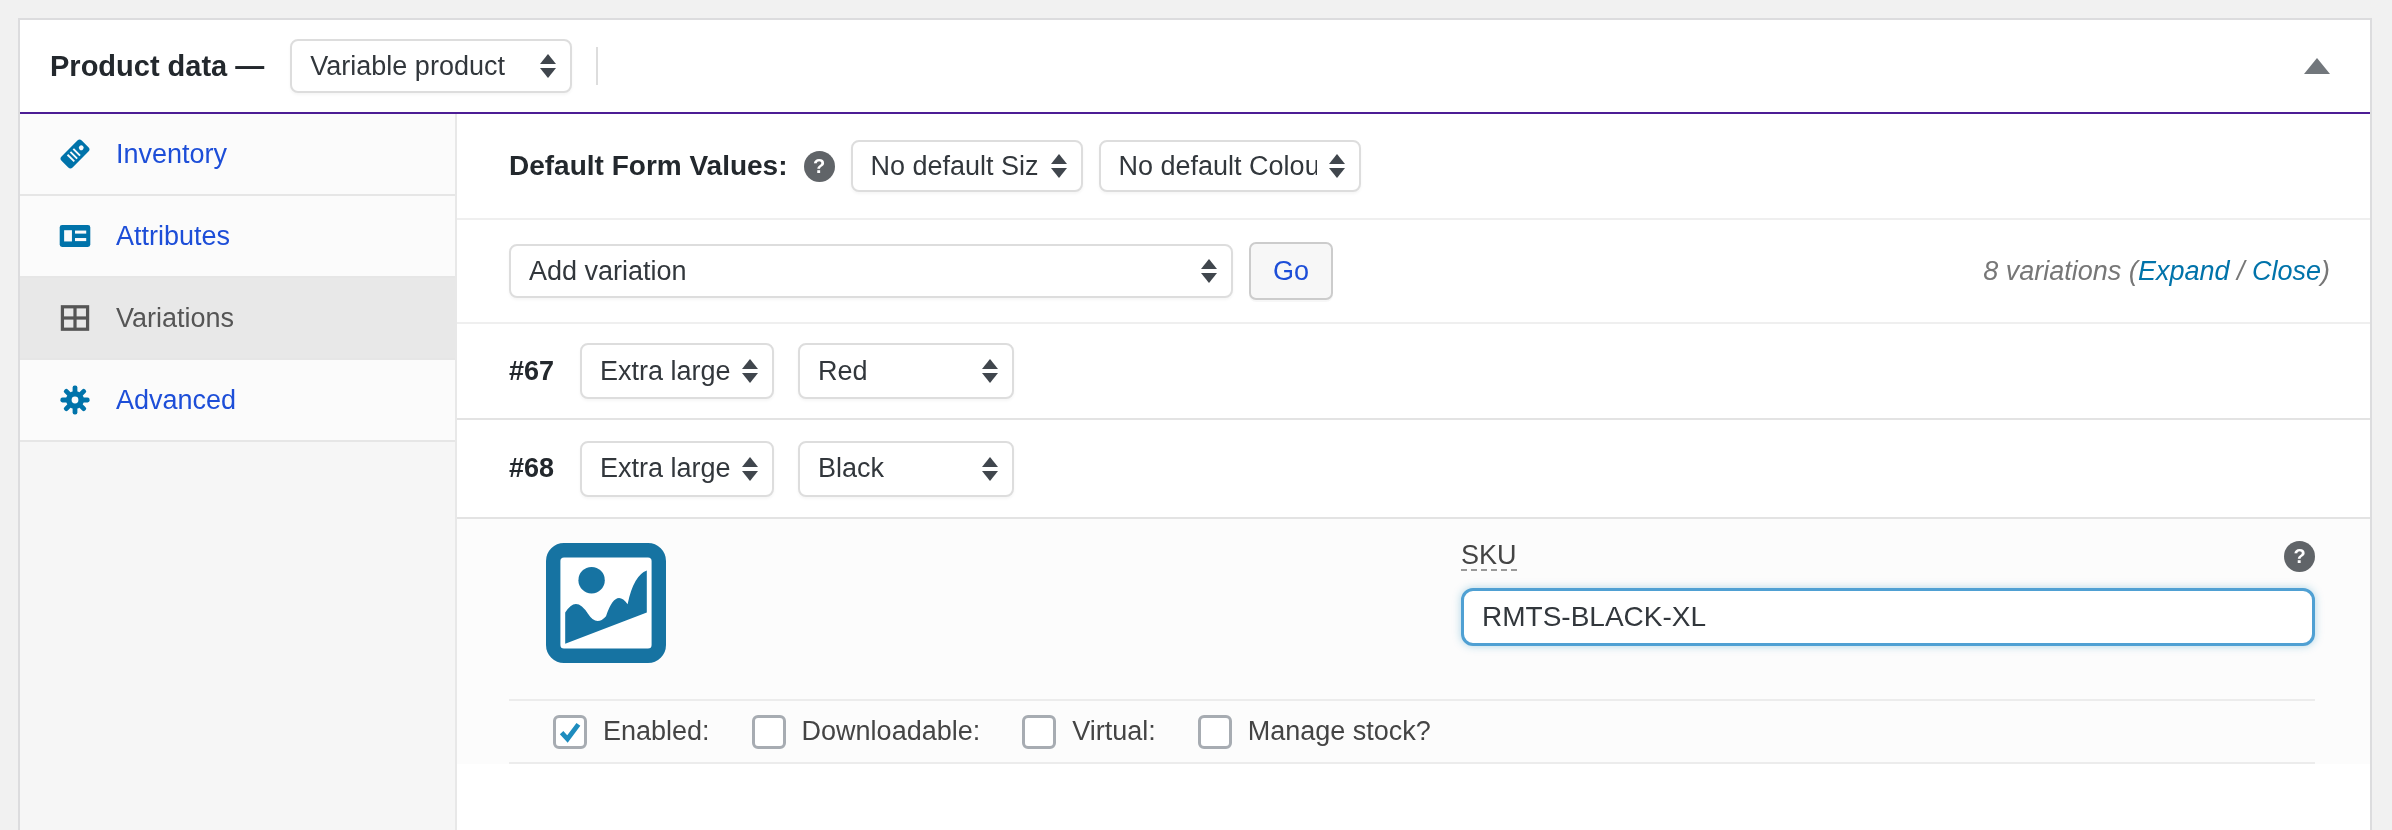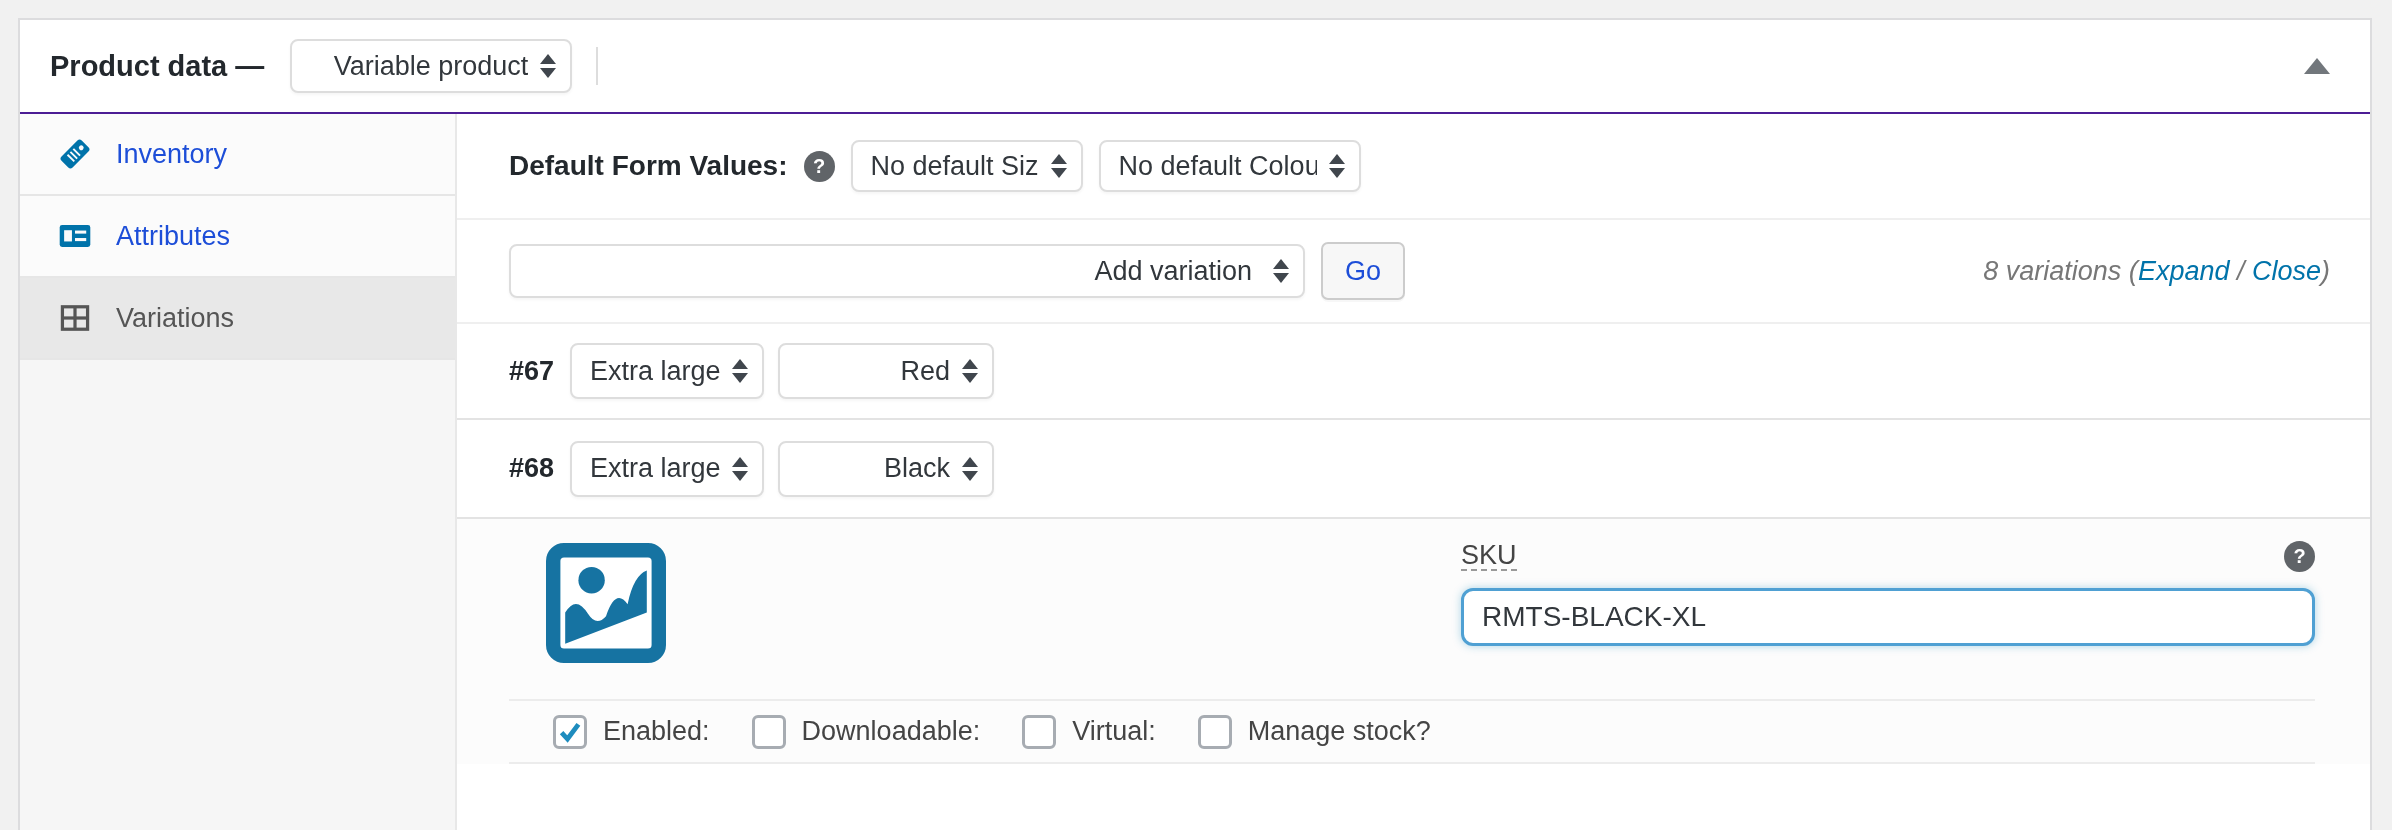--- a/index.html
+++ b/index.html
@@ -22,21 +22,21 @@
     display:flex; align-items:center; padding:0 30px;
   }
   .panel-title { font-size:29px; font-weight:bold; color:#23282d; white-space:nowrap; }
   .select {
     background:#fff; border:2px solid #ddd; border-radius:8px;
     height:54px; display:flex; align-items:center;
     padding:0 14px 0 18px; cursor:pointer;
     box-shadow:0 2px 3px rgba(0,0,0,.04);
     font-size:27px; color:#32373c; white-space:nowrap; overflow:hidden;
   }
-  .select .select-text { flex:1; overflow:hidden; text-overflow:clip; white-space:nowrap;text-align:right; }
+  .select .select-text { flex:1; overflow:hidden; text-overflow:clip; white-space:nowrap; }
   .select-arrows { display:flex; flex-direction:column; align-items:center; margin-left:12px; }
   .select-arrows .up {
     width:0; height:0; border-left:8px solid transparent; border-right:8px solid transparent;
     border-bottom:10px solid #40464d; margin-bottom:4px;
   }
   .select-arrows .down {
     width:0; height:0; border-left:8px solid transparent; border-right:8px solid transparent;
     border-top:10px solid #40464d;
   }
   .type-select { width:282px; margin-left:26px; }
@@ -70,34 +70,34 @@
     background:#606468; color:#fff; font-weight:bold; font-size:20px;
     display:flex; align-items:center; justify-content:center;
     flex:0 0 31px; cursor:pointer;
   }
   .sel-default-size { width:232px; height:52px; }
   .sel-default-colour { width:262px; height:52px; }
   .row-toolbar {
     height:104px; border-bottom:2px solid #efefef;
     display:flex; align-items:center; padding:0 40px 0 52px;
   }
-  .sel-add-variation { width:796px; height:54px;gap:9px; }
+  .sel-add-variation { width:724px; height:54px;gap:9px; }
   .go-button {
     margin-left:16px; height:58px; padding:0 22px;
     background:#f7f7f7; border:2px solid #ccc; border-radius:7px;
     font-size:27px; color:#1d4ed8; cursor:pointer;
     display:flex; align-items:center; box-shadow:0 2px 0 rgba(0,0,0,.03);
   }
   .variations-count {
     margin-left:auto; font-style:italic; font-size:27px; color:#777; white-space:nowrap;
   }
   .variations-count a { color:#0073aa; text-decoration:none; cursor:pointer; }
   .row-variation {
     border-bottom:2px solid #e3e3e3;
-    display:flex; align-items:center; padding-left:52px; gap:14px;
+    display:flex; align-items:center; padding-left:52px; gap:24px;
   }
   .row-variation.v67 { height:96px; }
   .row-variation.v68 { height:99px; }
   .variation-id { font-size:27px; font-weight:bold; color:#23282d; margin-right:2px; }
   .sel-attr-size { width:194px; height:56px; }
   .sel-attr-colour { width:216px; height:56px; }
   
   .variation-form { background:#fcfcfc; padding:22px 55px 0 52px; }
   .form-top { display:flex; height:158px; }
   .upload-box { margin-left:37px; width:120px; height:124px; cursor:pointer; }
@@ -189,20 +189,33 @@
         <span class="tab-icon">
           <svg viewBox="0 0 20 20" width="34" height="34" fill="none" stroke="#555" stroke-width="1.9">
             <rect x="2.6" y="3.4" width="14.8" height="13.2"></rect>
             <line x1="10" y1="3.4" x2="10" y2="16.6"></line>
             <line x1="2.6" y1="10" x2="17.4" y2="10"></line>
           </svg>
         </span>
         <span>Variations</span>
       </div>
 
+      <div class="tab-item">
+        <span class="tab-icon">
+          <svg viewBox="0 0 20 20" width="34" height="34" fill="#0073aa">
+            <rect x="8.6" y="1.4" width="2.8" height="17.2" rx="1.2"></rect>
+            <rect x="8.6" y="1.4" width="2.8" height="17.2" rx="1.2" transform="rotate(45 10 10)"></rect>
+            <rect x="8.6" y="1.4" width="2.8" height="17.2" rx="1.2" transform="rotate(90 10 10)"></rect>
+            <rect x="8.6" y="1.4" width="2.8" height="17.2" rx="1.2" transform="rotate(135 10 10)"></rect>
+            <circle cx="10" cy="10" r="5.3"></circle>
+            <circle cx="10" cy="10" r="2" fill="#fbfbfb"></circle>
+          </svg>
+        </span>
+        <span>Advanced</span>
+      </div>
 
     </div>
 
     <div class="main">
 
       <div class="row-defaults">
         <span class="row-label">Default Form Values:</span>
         <span class="help-tip">?</span>
         <div class="select sel-default-size">
           <span class="select-text">No default Size…</span>

